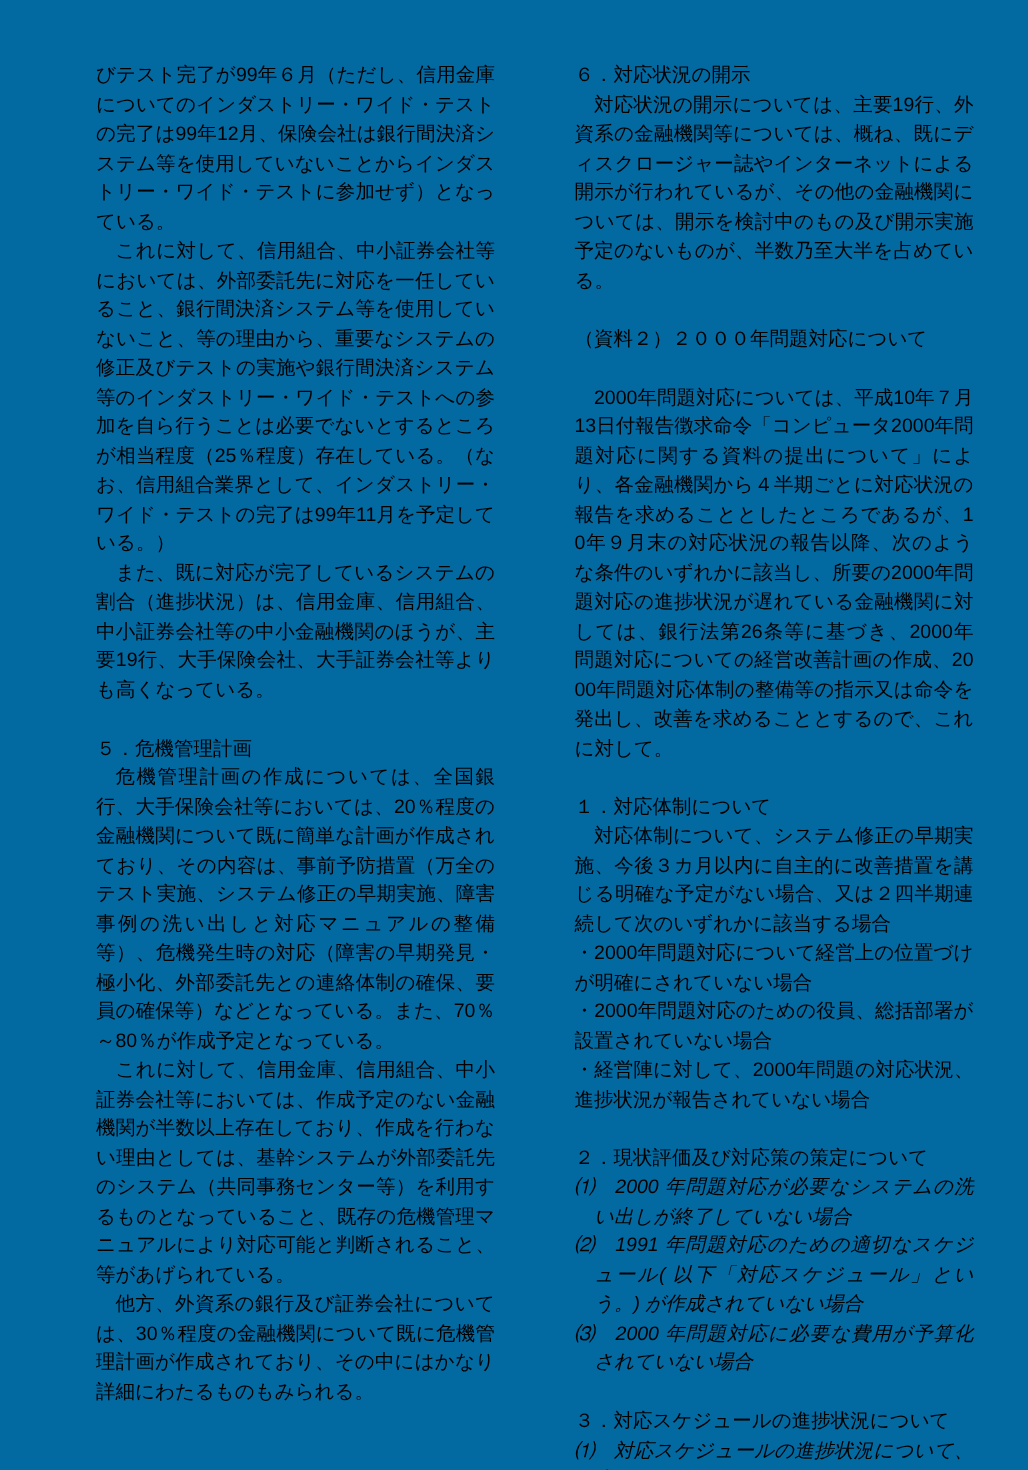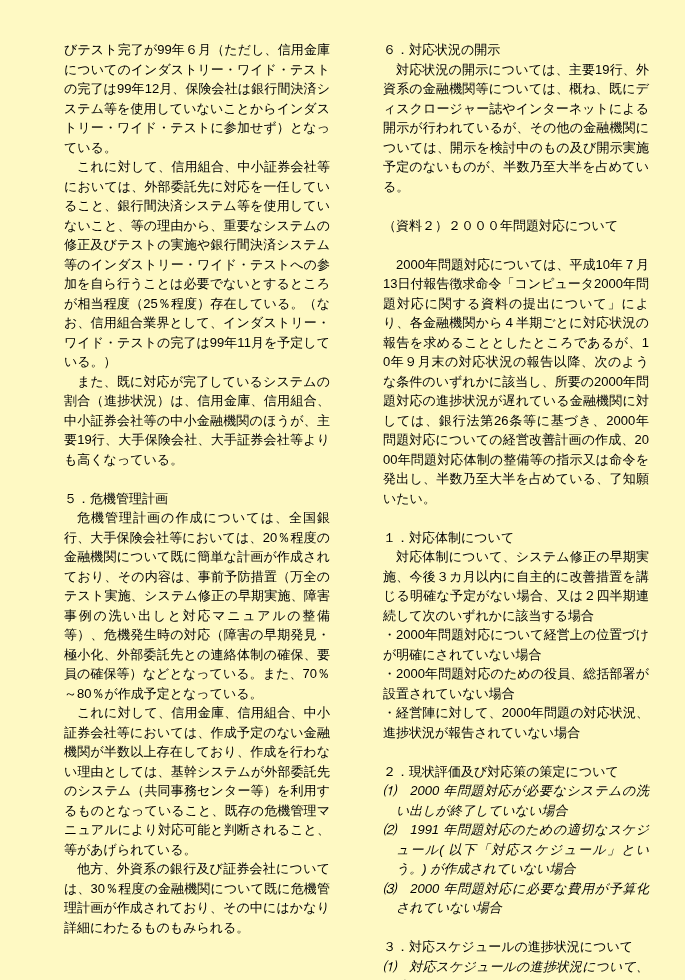--- a/index.html
+++ b/index.html
@@ -32,39 +32,39 @@
   .block.heading { text-indent: 0; }
   .block.paragraph { text-indent: 13px; }
   .block.paragraph-flush { text-indent: 0; }
   .block.bullet { text-indent: 0; }
   .block.list-item { padding-left: 13px; text-indent: -13px; font-style: italic; }
   .block.spacer { height: 19.5px; }
 </style>
 </head>
 <body>
 
-<div class="page" style="background: #fef9c3; color: rgb(0, 0, 0);">
+<div class="page" style="background: #0369a1; color: rgb(0, 0, 0);">
   <div class="columns">
     <div class="column">
         <div class="block paragraph-flush">びテスト完了が99年６月（ただし、信用金庫についてのインダストリー・ワイド・テストの完了は99年12月、保険会社は銀行間決済システム等を使用していないことからインダストリー・ワイド・テストに参加せず）となっている。</div>
         <div class="block paragraph">これに対して、信用組合、中小証券会社等においては、外部委託先に対応を一任していること、銀行間決済システム等を使用していないこと、等の理由から、重要なシステムの修正及びテストの実施や銀行間決済システム等のインダストリー・ワイド・テストへの参加を自ら行うことは必要でないとするところが相当程度（25％程度）存在している。（なお、信用組合業界として、インダストリー・ワイド・テストの完了は99年11月を予定している。）</div>
         <div class="block paragraph">また、既に対応が完了しているシステムの割合（進捗状況）は、信用金庫、信用組合、中小証券会社等の中小金融機関のほうが、主要19行、大手保険会社、大手証券会社等よりも高くなっている。</div>
         <div class="block spacer"></div>
         <div class="block heading">５．危機管理計画</div>
         <div class="block paragraph">危機管理計画の作成については、全国銀行、大手保険会社等においては、20％程度の金融機関について既に簡単な計画が作成されており、その内容は、事前予防措置（万全のテスト実施、システム修正の早期実施、障害事例の洗い出しと対応マニュアルの整備等）、危機発生時の対応（障害の早期発見・極小化、外部委託先との連絡体制の確保、要員の確保等）などとなっている。また、70％～80％が作成予定となっている。</div>
         <div class="block paragraph">これに対して、信用金庫、信用組合、中小証券会社等においては、作成予定のない金融機関が半数以上存在しており、作成を行わない理由としては、基幹システムが外部委託先のシステム（共同事務センター等）を利用するものとなっていること、既存の危機管理マニュアルにより対応可能と判断されること、等があげられている。</div>
         <div class="block paragraph">他方、外資系の銀行及び証券会社については、30％程度の金融機関について既に危機管理計画が作成されており、その中にはかなり詳細にわたるものもみられる。</div>
       </div>
     <div class="column">
         <div class="block heading">６．対応状況の開示</div>
         <div class="block paragraph">対応状況の開示については、主要19行、外資系の金融機関等については、概ね、既にディスクロージャー誌やインターネットによる開示が行われているが、その他の金融機関については、開示を検討中のもの及び開示実施予定のないものが、半数乃至大半を占めている。</div>
         <div class="block spacer"></div>
         <div class="block heading">（資料２）２０００年問題対応について</div>
         <div class="block spacer"></div>
-        <div class="block paragraph">2000年問題対応については、平成10年７月13日付報告徴求命令「コンピュータ2000年問題対応に関する資料の提出について」により、各金融機関から４半期ごとに対応状況の報告を求めることとしたところであるが、10年９月末の対応状況の報告以降、次のような条件のいずれかに該当し、所要の2000年問題対応の進捗状況が遅れている金融機関に対しては、銀行法第26条等に基づき、2000年問題対応についての経営改善計画の作成、2000年問題対応体制の整備等の指示又は命令を発出し、半数乃至大半を占めている、了知願いたい。</div>
+        <div class="block paragraph">2000年問題対応については、平成10年７月13日付報告徴求命令「コンピュータ2000年問題対応に関する資料の提出について」により、各金融機関から４半期ごとに対応状況の報告を求めることとしたところであるが、10年９月末の対応状況の報告以降、次のような条件のいずれかに該当し、所要の2000年問題対応の進捗状況が遅れている金融機関に対しては、銀行法第26条等に基づき、2000年問題対応についての経営改善計画の作成、2000年問題対応体制の整備等の指示又は命令を発出し、改善を求めることとするので、これに対して。</div>
         <div class="block spacer"></div>
         <div class="block heading">１．対応体制について</div>
         <div class="block paragraph">対応体制について、システム修正の早期実施、今後３カ月以内に自主的に改善措置を講じる明確な予定がない場合、又は２四半期連続して次のいずれかに該当する場合</div>
         <div class="block bullet">・2000年問題対応について経営上の位置づけが明確にされていない場合</div>
         <div class="block bullet">・2000年問題対応のための役員、総括部署が設置されていない場合</div>
         <div class="block bullet">・経営陣に対して、2000年問題の対応状況、進捗状況が報告されていない場合</div>
         <div class="block spacer"></div>
         <div class="block heading">２．現状評価及び対応策の策定について</div>
         <div class="block list-item">⑴　2000 年問題対応が必要なシステムの洗い出しが終了していない場合</div>
         <div class="block list-item">⑵　1991 年問題対応のための適切なスケジュール( 以下「対応スケジュール」という。) が作成されていない場合</div>

